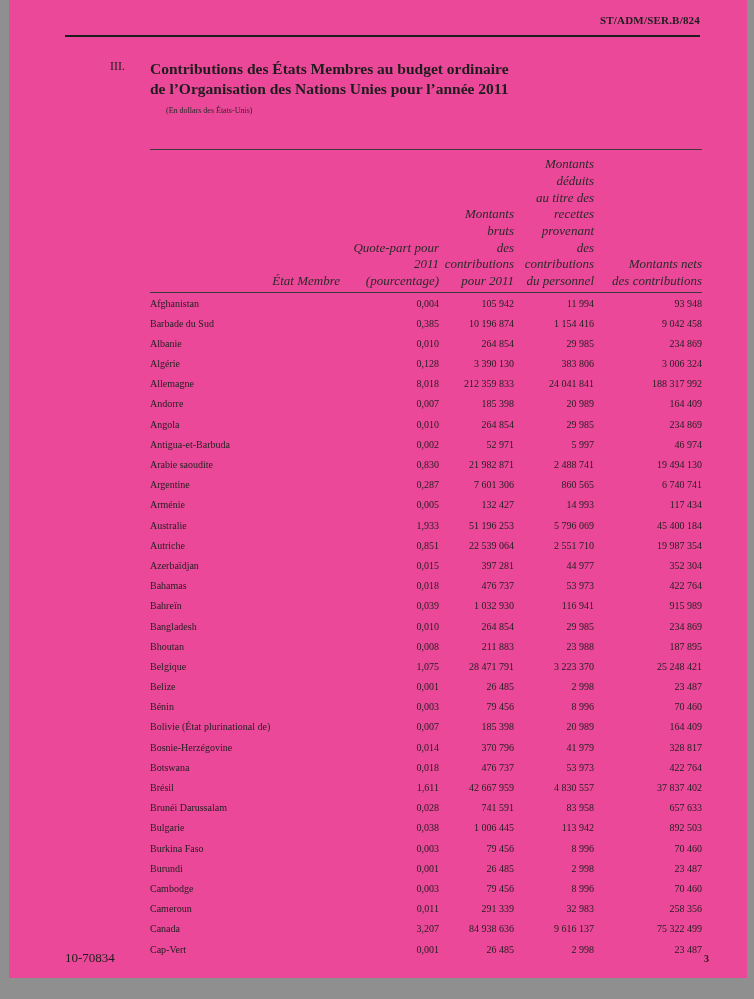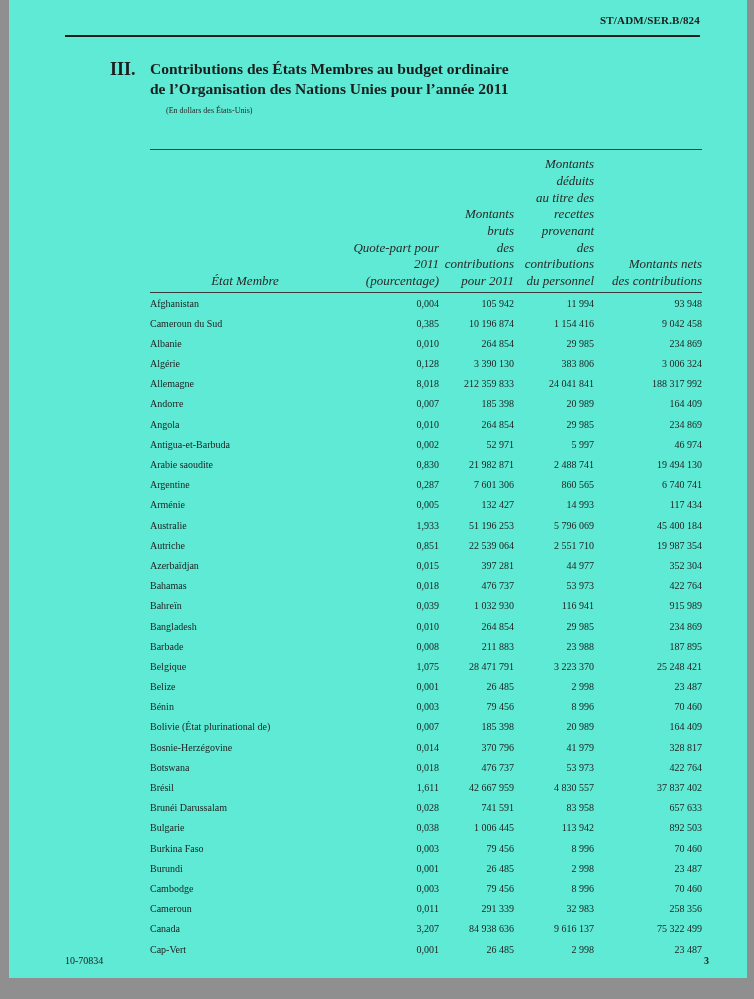--- a/index.html
+++ b/index.html
@@ -9,42 +9,42 @@
     font-family: "Liberation Serif", serif;
     position: relative;
     overflow: hidden;
   }
   .page {
     position: absolute;
     left: 9px;
     top: 0;
     width: 738px;
     height: 978px;
-    background: #5eead4;
+    background: #ec4899;
     color: #1d1d1d;
   }
   .doc-ref {
     text-align: right;
     padding: 14px 47px 0 0;
     font-weight: bold;
     font-size: 11px;
     letter-spacing: 0.2px;
   }
   .top-rule {
     margin: 9px 47px 0 56px;
     border-top: 2px solid #1d1d1d;
     height: 0;
   }
   .title-block {
     display: flex;
     margin: 22px 47px 0 101px;
   }
   .section-num {
-    font-weight: bold;
-    font-size: 18px;
+    font-weight: normal;
+    font-size: 12px;
     width: 40px;
     flex: 0 0 40px;
   }
   .title-text {
     font-weight: bold;
     font-size: 15.5px;
     line-height: 1.32;
     font-family: Liberation Serif, serif;
   }
   .subtitle {
@@ -66,40 +66,40 @@
     font-weight: normal;
     font-size: 13px;
     line-height: 1.28;
     text-align: right;
     border-top: 1px solid #3a3a3a;
     border-bottom: 1px solid #3a3a3a;
     padding: 6px 0 3px 0;
     white-space: pre-line;
     color: #2a2a2a;
   }
-  table.contrib thead th.first { text-align: center; }
+  table.contrib thead th.first { text-align: right; }
   table.contrib tbody td {
     font-size: 10px;
     line-height: 10px;
     padding: 5.1px 0;
     text-align: right;
     white-space: nowrap;
     color: #1f1f1f;
   }
   table.contrib tbody td.first { text-align: left; }
   .footer {
     position: absolute;
     left: 56px;
     right: 38px;
     bottom: 12px;
     display: flex;
     justify-content: space-between;
     align-items: baseline;
   }
-  .footer .job-num { font-size: 10px; }
+  .footer .job-num { font-size: 13px; }
   .footer .page-num { font-size: 10px; font-weight: bold; }
 </style>
 </head>
 <body>
 
 <div class="page">
 
   <div class="doc-ref">ST/ADM/SER.B/824</div>
 
   <div class="top-rule"></div>
@@ -140,21 +140,21 @@
     </thead>
     <tbody id="table-body">
         <tr>
           <td class="first">Afghanistan</td>
           <td>0,004</td>
           <td>105 942</td>
           <td>11 994</td>
           <td>93 948</td>
         </tr>
         <tr>
-          <td class="first">Cameroun du Sud</td>
+          <td class="first">Barbade du Sud</td>
           <td>0,385</td>
           <td>10 196 874</td>
           <td>1 154 416</td>
           <td>9 042 458</td>
         </tr>
         <tr>
           <td class="first">Albanie</td>
           <td>0,010</td>
           <td>264 854</td>
           <td>29 985</td>
@@ -252,21 +252,21 @@
           <td>915 989</td>
         </tr>
         <tr>
           <td class="first">Bangladesh</td>
           <td>0,010</td>
           <td>264 854</td>
           <td>29 985</td>
           <td>234 869</td>
         </tr>
         <tr>
-          <td class="first">Barbade</td>
+          <td class="first">Bhoutan</td>
           <td>0,008</td>
           <td>211 883</td>
           <td>23 988</td>
           <td>187 895</td>
         </tr>
         <tr>
           <td class="first">Belgique</td>
           <td>1,075</td>
           <td>28 471 791</td>
           <td>3 223 370</td>

